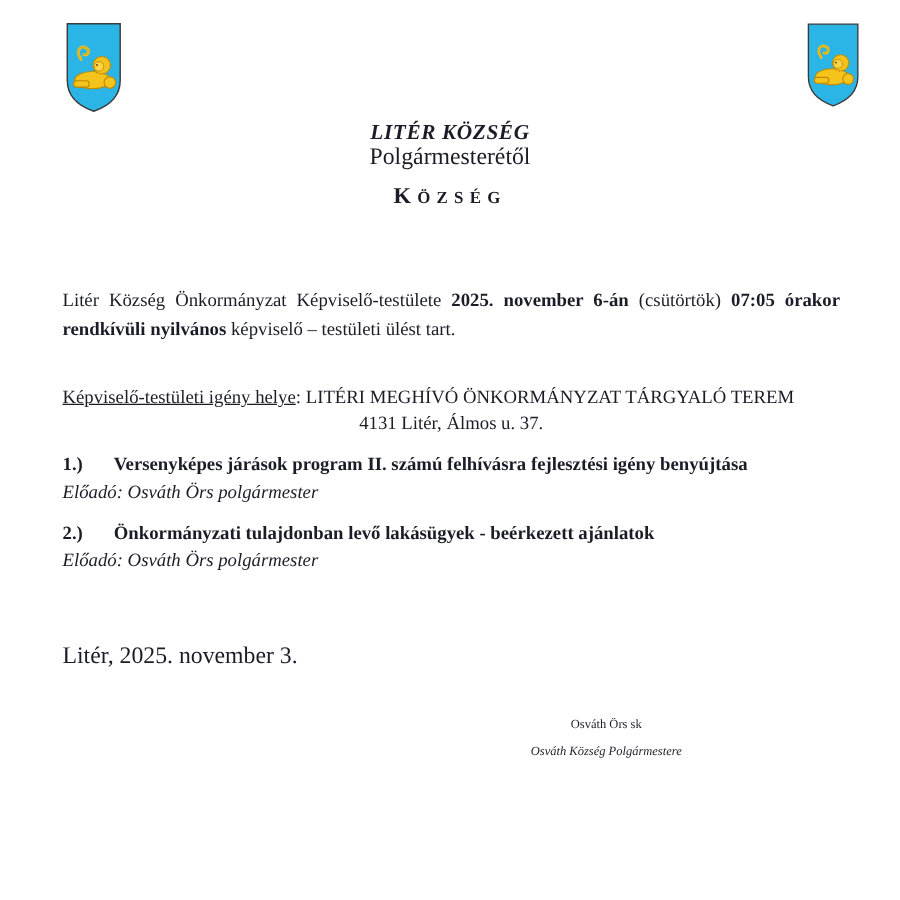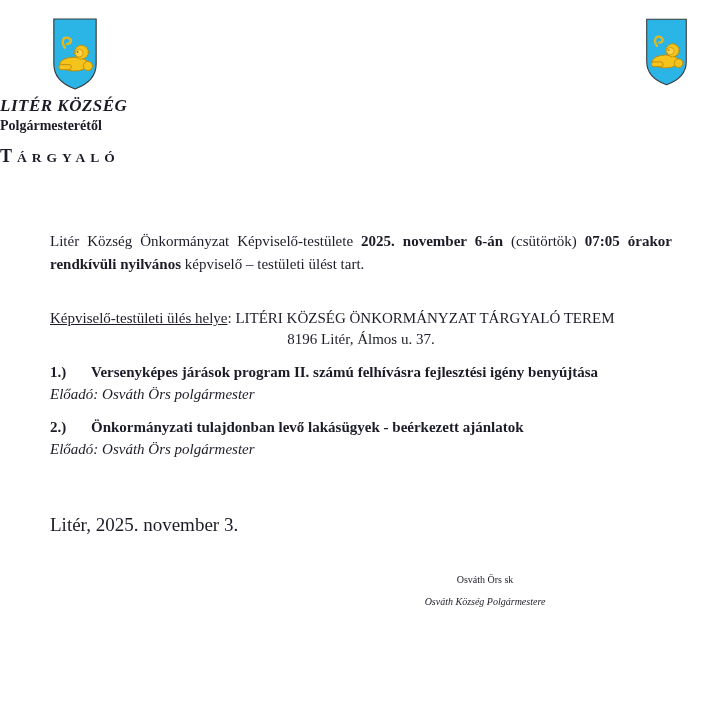--- a/index.html
+++ b/index.html
@@ -8,23 +8,23 @@
     width:720px; height:720px;
     background:#ffffff;
     font-family:"Liberation Serif","DejaVu Serif",serif;
     color:#1c1c28;
     overflow:hidden;
   }
   .crest { position:absolute; top:16px; }
   .crest-left  { left:52px;  width:46px; height:76px; }
   .crest-right { left:645px; width:43px; height:72px; }
 
-  .title-block { padding-top:96px; text-align:left; }
+  .title-block { padding-top:96px; text-align:center; }
   .title-municipality { font-size:17px; font-weight:bold; font-style:italic; line-height:20px; letter-spacing:0.5px; }
-  .title-office { font-size:14px; font-weight:bold; line-height:19px; }
+  .title-office { font-size:19px; font-weight:normal; line-height:19px; }
   .title-doctype { margin-top:11px; font-size:13.5px; font-weight:bold; letter-spacing:5px; line-height:20px; }
   .title-doctype::first-letter { font-size:18px; letter-spacing:5px; }
 
   .content { padding:0 48px 0 50px;margin-top:40px; }
 
   .intro { margin-top:62px; font-size:15px; line-height:23px; text-align:justify; }
   .intro b { font-weight:bold; }
 
   .location { margin-top:32px; font-size:15px; line-height:21px; }
   .location-line1 { text-align:left; }
@@ -71,30 +71,30 @@
   <svg class="crest crest-left" viewBox="0 0 100 160">
     <use href="#crest"></use>
   </svg>
   <svg class="crest crest-right" viewBox="0 0 100 160">
     <use href="#crest"></use>
   </svg>
 
   <div class="title-block">
     <div class="title-municipality">LITÉR KÖZSÉG</div>
     <div class="title-office">Polgármesterétől</div>
-    <div class="title-doctype">TÁRGYALÓ</div>
+    <div class="title-doctype">KÖZSÉG</div>
   </div>
 
   <div class="content">
 
     <p class="intro"><span>Litér Község Önkormányzat Képviselő-testülete </span><b>2025. november 6-án</b><span> (csütörtök) </span><b>07:05 órakor rendkívüli nyilvános</b><span> képviselő – testületi ülést tart.</span></p>
 
     <div class="location">
-      <div class="location-line1"><span class="location-label">Képviselő-testületi ülés helye</span><span>: </span><span>LITÉRI KÖZSÉG ÖNKORMÁNYZAT TÁRGYALÓ TEREM</span></div>
-      <div class="location-line2">8196 Litér, Álmos u. 37.</div>
+      <div class="location-line1"><span class="location-label">Képviselő-testületi igény helye</span><span>: </span><span>LITÉRI MEGHÍVÓ ÖNKORMÁNYZAT TÁRGYALÓ TEREM</span></div>
+      <div class="location-line2">4131 Litér, Álmos u. 37.</div>
     </div>
 
 
     <div class="agenda-item">
       <div class="item-row">
         <span class="agenda-number">1.)</span>
         <span class="agenda-title">Versenyképes járások program II. számú felhívásra fejlesztési igény benyújtása</span>
       </div>
       <div class="agenda-presenter">Előadó: Osváth Örs polgármester</div>
     </div>

